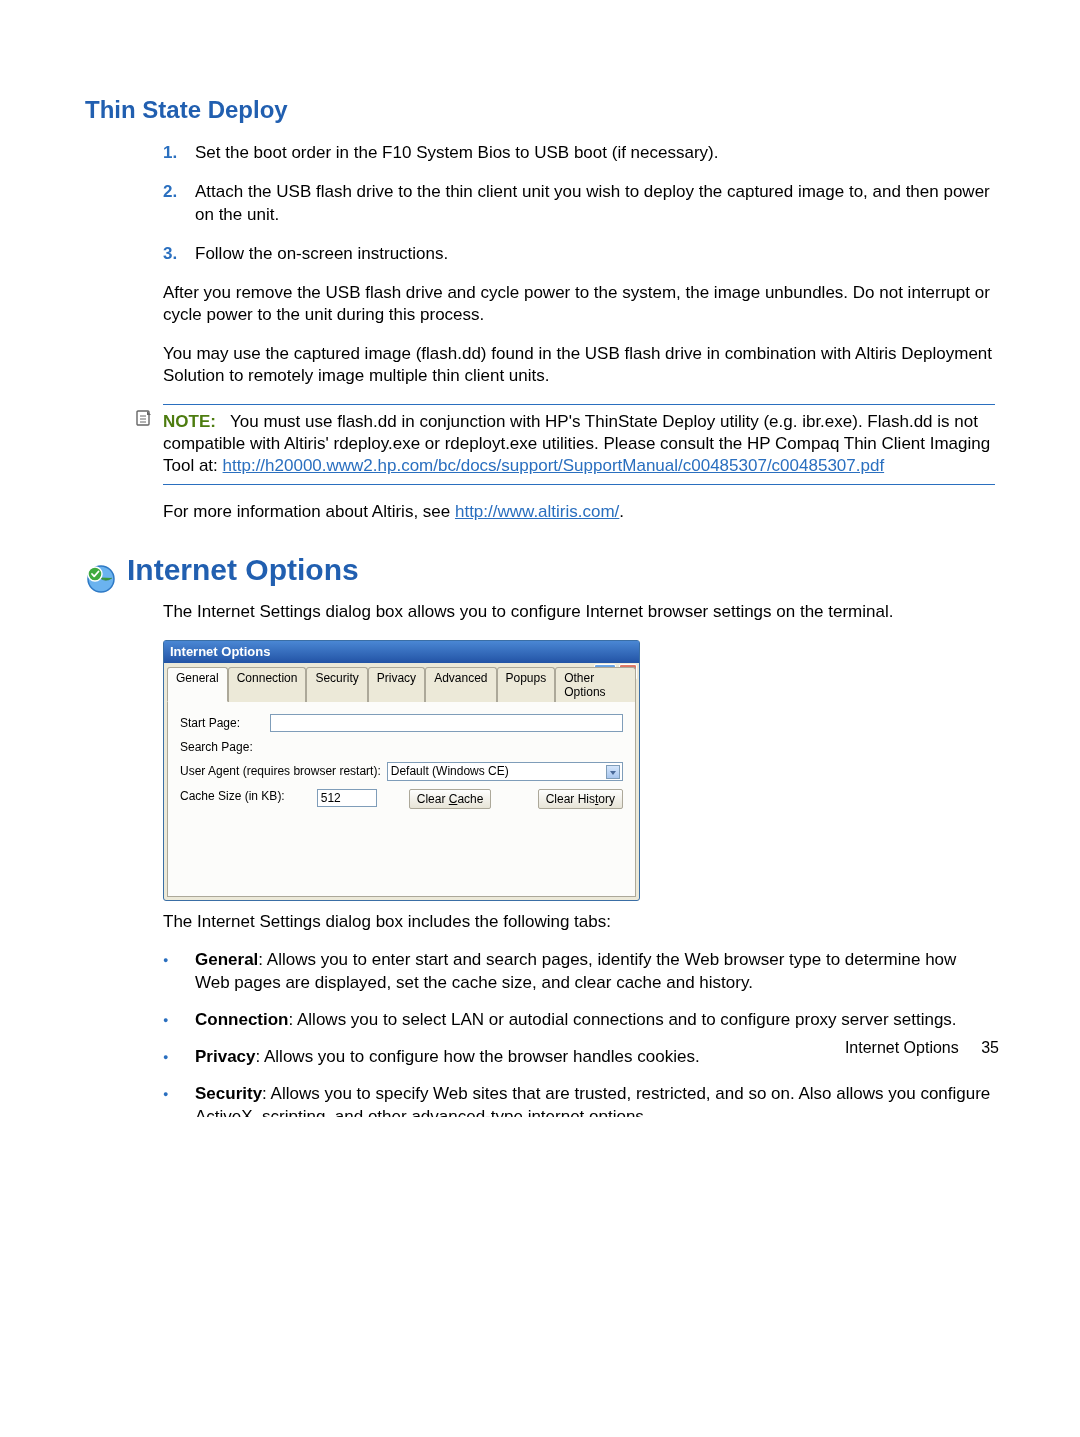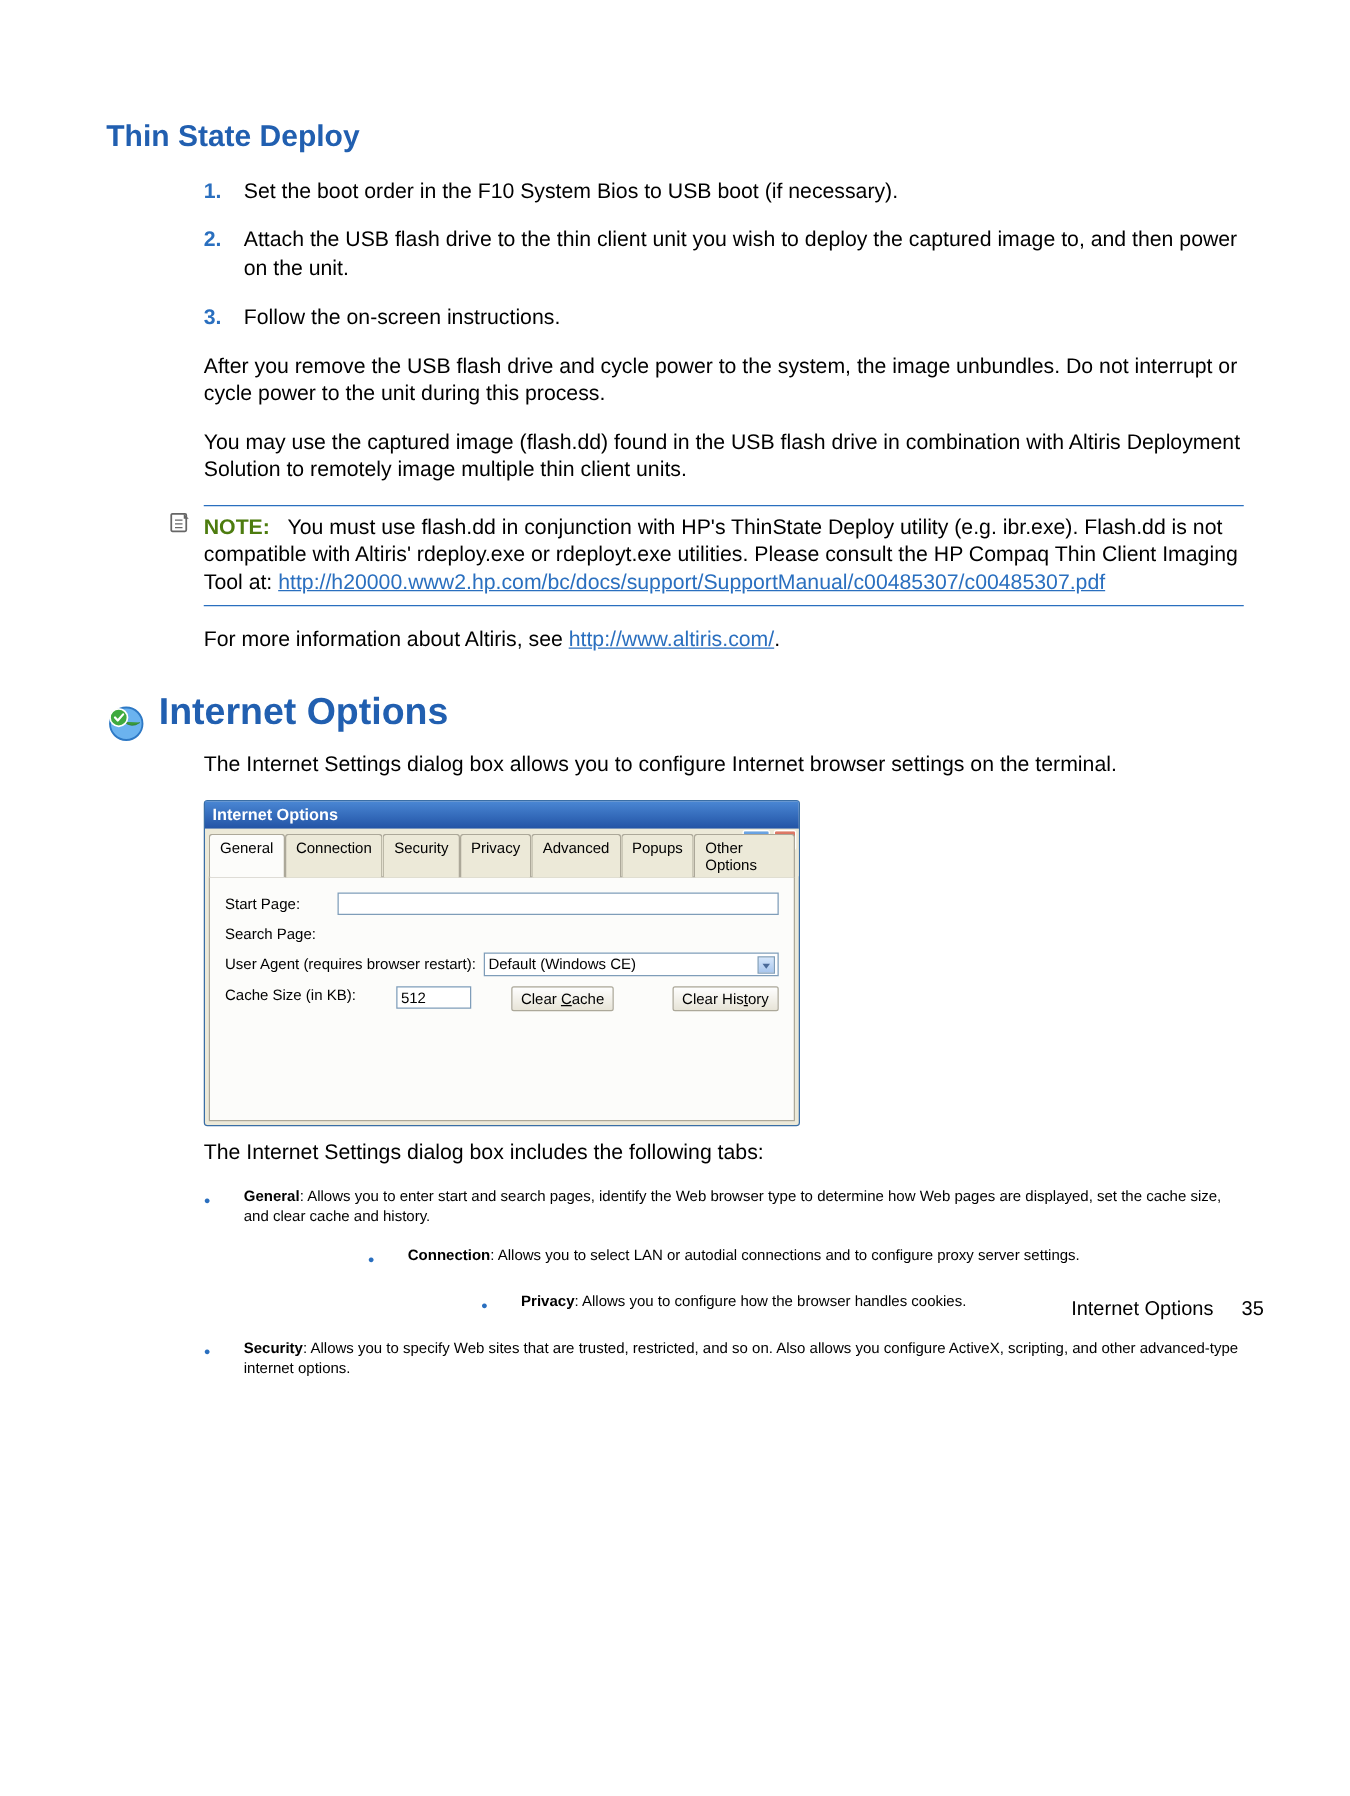--- a/index.html
+++ b/index.html
@@ -214,37 +214,36 @@
     gap: 32px;
     font-size:12px;
     margin-top: 6px;
   }
   ul.bullets {
     list-style:none;
     padding:0;
     margin: 0 0 16px 0;
   }
   ul.bullets li {
-    font-size:12px;
+    font-size:17px;
     line-height:1.35;
     margin: 0 0 14px 0;
     display:flex;
-    justify-content:center;
   }
   ul.bullets li::before{
     content:"●";
     color:#2a6fbf;
     font-size:9px;
     line-height: 23px;
     min-width: 32px;
   }
   .footer {
     position:absolute;
     bottom: 60px;
-    right: 69px;
+    right: 81px;
     font-size: 16px;
   }
   .footer .pn { margin-left: 18px; }
 </style>
 </head>
 <body>
 
 <div class="page">
 
   <h3 class="subheading">Thin State Deploy</h3>

